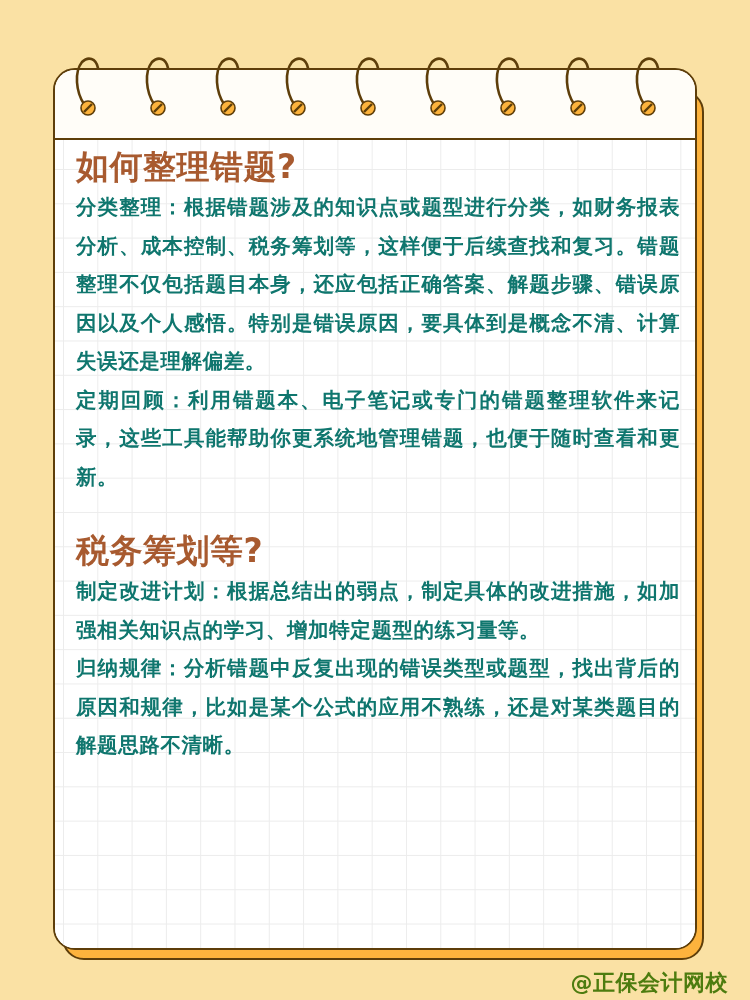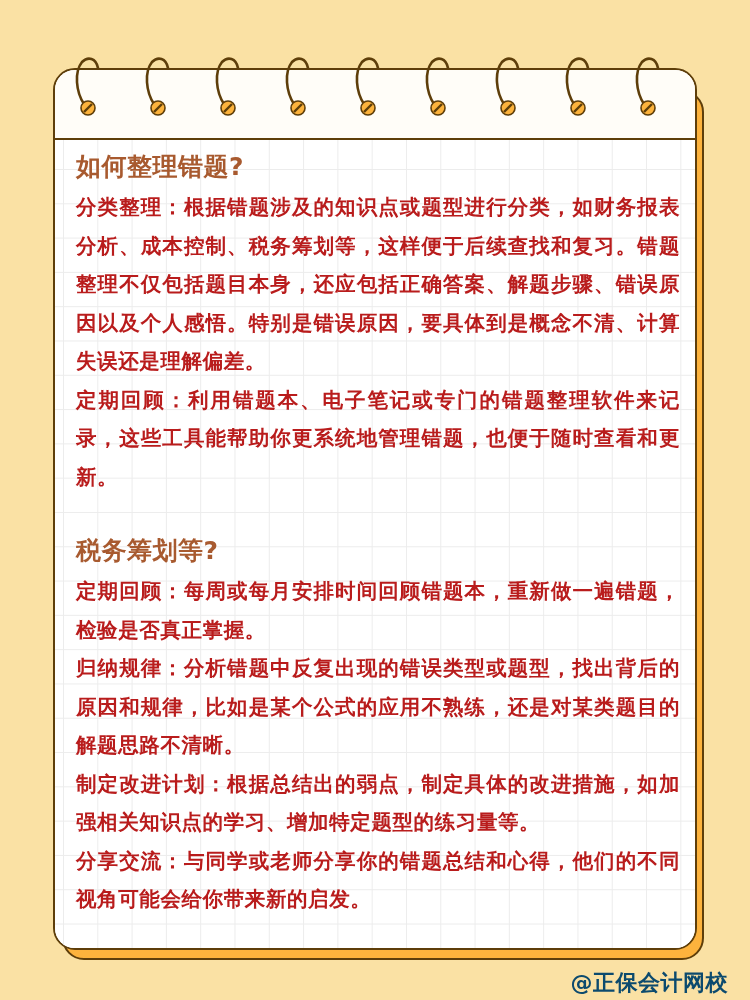--- a/index.html
+++ b/index.html
@@ -69,45 +69,45 @@
       pointer-events: none;
     }
     .content {
       position: absolute;
       left: 76px;
       top: 146px;
       width: 604px;
     }
     .section-title {
       color: #a85a2f;
-      font-size: 25px;
+      font-size: 33px;
       font-weight: bold;
       line-height: 42px;
       margin: 0;
       letter-spacing: 0.5px;
     }
     .para {
-      color: #b91c1c;
+      color: #0f766e;
       font-size: 20.5px;
       font-weight: bold;
       line-height: 38.5px;
       margin: 0;
       letter-spacing: 0.6px;
       text-align: justify;
     }
     .section + .section {
       margin-top: 34px;
     }
     .watermark {
       position: absolute;
       right: 22px;
       top: 970px;
       font-size: 22px;
       font-weight: bold;
-      color: #0c4a6e;
+      color: #4d7c0f;
       line-height: 26px;
       letter-spacing: 0.5px;
     }
   </style>
 </head>
 <body>
 
 <div class="card-shadow"></div>
 
 <div class="card">
@@ -182,20 +182,18 @@
 </svg>
 
 <div class="content">
   <div class="section">
     <h2 class="section-title">如何整理错题?</h2>
     <p class="para">分类整理：根据错题涉及的知识点或题型进行分类，如财务报表分析、成本控制、税务筹划等，这样便于后续查找和复习。错题整理不仅包括题目本身，还应包括正确答案、解题步骤、错误原因以及个人感悟。特别是错误原因，要具体到是概念不清、计算失误还是理解偏差。</p>
     <p class="para">定期回顾：利用错题本、电子笔记或专门的错题整理软件来记录，这些工具能帮助你更系统地管理错题，也便于随时查看和更新。</p>
   </div>
   <div class="section">
     <h2 class="section-title">税务筹划等?</h2>
-    <p class="para">定期回顾：每周或每月安排时间回顾错题本，重新做一遍错题，检验是否真正掌握。</p>
+    <p class="para">制定改进计划：根据总结出的弱点，制定具体的改进措施，如加强相关知识点的学习、增加特定题型的练习量等。</p>
     <p class="para">归纳规律：分析错题中反复出现的错误类型或题型，找出背后的原因和规律，比如是某个公式的应用不熟练，还是对某类题目的解题思路不清晰。</p>
-    <p class="para">制定改进计划：根据总结出的弱点，制定具体的改进措施，如加强相关知识点的学习、增加特定题型的练习量等。</p>
-    <p class="para">分享交流：与同学或老师分享你的错题总结和心得，他们的不同视角可能会给你带来新的启发。</p>
   </div>
 </div>
 
 <div class="watermark">@正保会计网校</div>
 
 </body></html>

